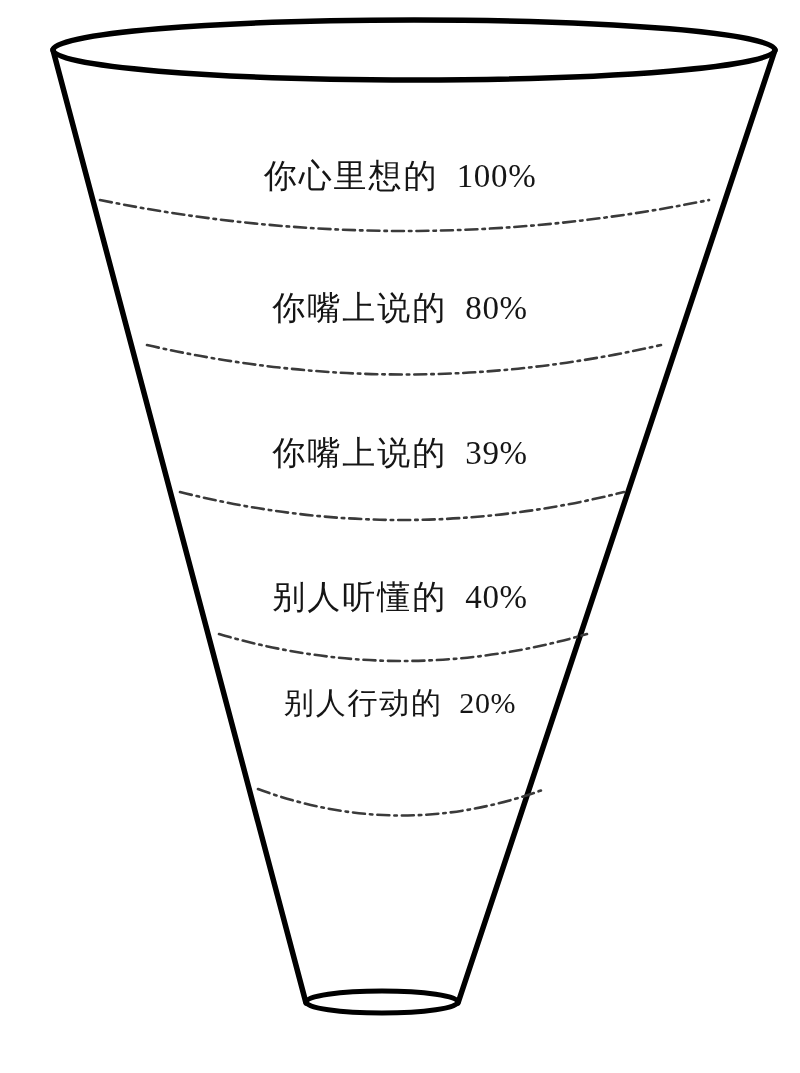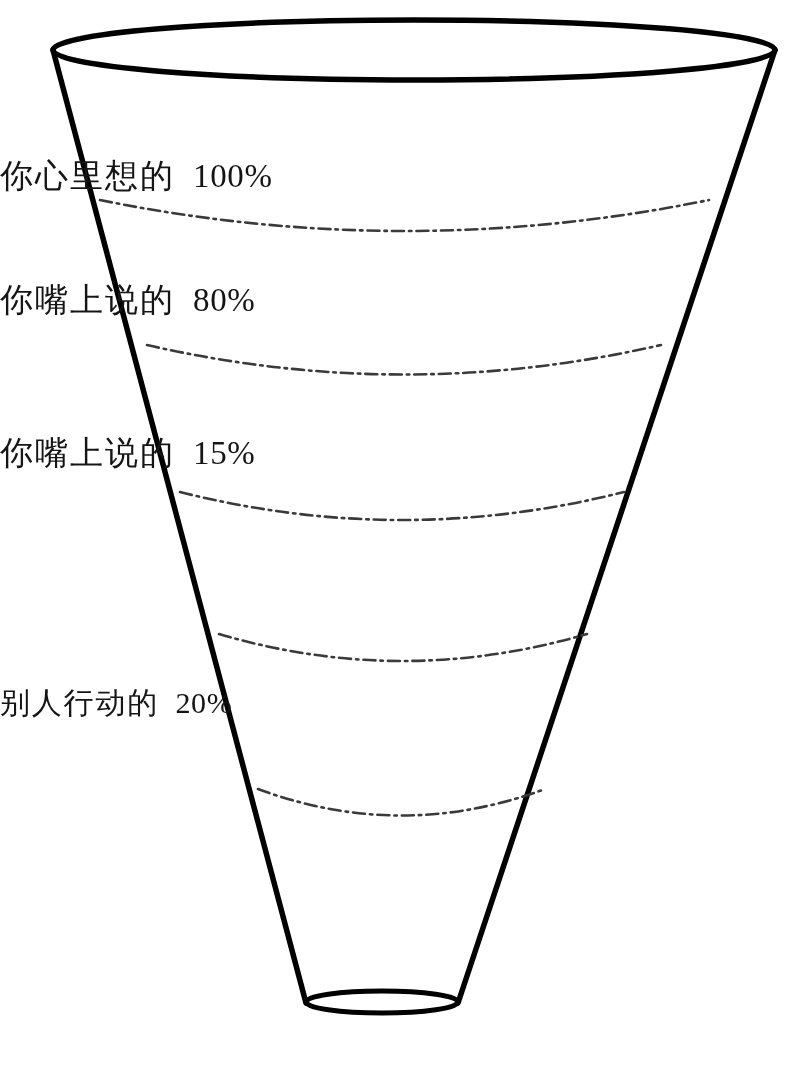--- a/index.html
+++ b/index.html
@@ -26,40 +26,40 @@
     left: 0;
     top: 0;
     width: 800px;
     height: 1073px;
     display: block;
   }
   .funnel-label {
     position: absolute;
     width: 100%;
     left: 0;
-    text-align: left;
+    text-align: center;
     color: #151515;
     font-family: "Liberation Serif", "DejaVu Serif", serif;
     font-size: 33px;
     line-height: 1;
     white-space: nowrap;
     letter-spacing: 0.06em;
     -webkit-font-smoothing: antialiased;
   }
   .funnel-label .label-text {
     display: inline-block;
   }
   .funnel-label .label-pct {
     display: inline-block;
     margin-left: 0.55em;
     letter-spacing: 0.02em;
   }
   
   #label-row-0 { top: 160px; }
-  #label-row-1 { top: 284px; }
+  #label-row-1 { top: 292px; }
   #label-row-2 { top: 437px; }
   #label-row-3 { top: 581px; }
   #label-row-4 { top: 688px; font-size: 30px; }
 </style>
 </head>
 <body>
 
 <div id="funnel-diagram">
 
   <svg id="funnel-svg" viewBox="0 0 800 1073" xmlns="http://www.w3.org/2000/svg">
@@ -92,21 +92,24 @@
 
   <div class="funnel-label" id="label-row-0">
     <span class="label-text">你心里想的</span><span class="label-pct">100%</span>
   </div>
 
   <div class="funnel-label" id="label-row-1">
     <span class="label-text">你嘴上说的</span><span class="label-pct">80%</span>
   </div>
 
   <div class="funnel-label" id="label-row-2">
-    <span class="label-text">你嘴上说的</span><span class="label-pct">15%</span>
+    <span class="label-text">你嘴上说的</span><span class="label-pct">39%</span>
   </div>
 
+  <div class="funnel-label" id="label-row-3">
+    <span class="label-text">别人听懂的</span><span class="label-pct">40%</span>
+  </div>
 
   <div class="funnel-label" id="label-row-4">
     <span class="label-text">别人行动的</span><span class="label-pct">20%</span>
   </div>
 
 </div>
 
 </body></html>

